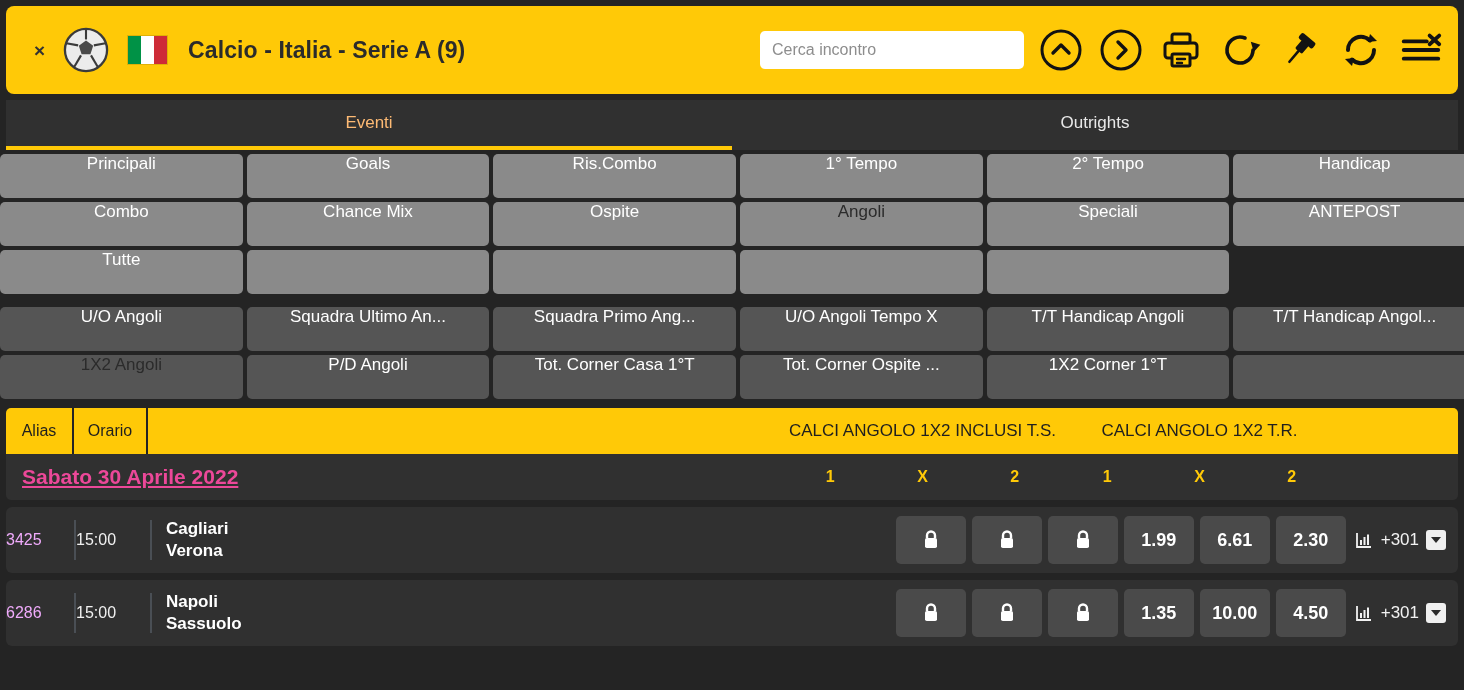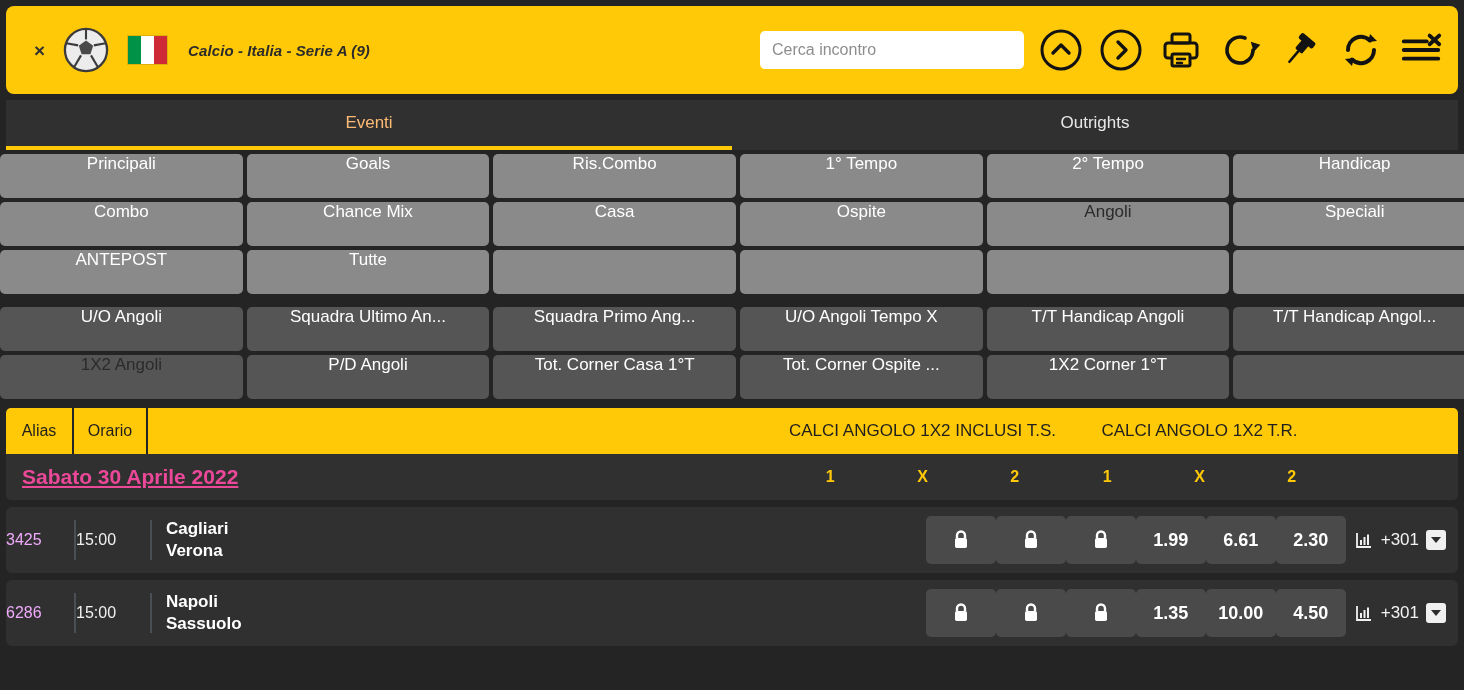--- a/index.html
+++ b/index.html
@@ -41,26 +41,25 @@
     display: flex;
     flex: 0 0 auto;
     border: 1px solid rgba(0,0,0,.12);
   }
   .flag i { display: block; width: 33.34%; height: 100%; }
   .flag .fg { background: #009246; }
   .flag .fw { background: #ffffff; }
   .flag .fr { background: #CE2B37; }
   .title {
     margin-left: 20px;
-    font-size: 15px;
+    font-size: 23px;
     font-weight: 700;
     color: #2b2b2b;
     white-space: nowrap;
     letter-spacing: .1px;
-    font-style: italic;
   }
   .hdr-right {
     margin-left: auto;
     display: flex;
     align-items: center;
     gap: 14px;
   }
   .search-box {
     width: 264px;
     height: 38px;
@@ -225,21 +224,21 @@
     font-size: 17px;
     font-weight: 700;
     color: #ffffff;
     line-height: 1.28;
     white-space: nowrap;
   }
   .c-spacer { flex: 1 1 auto; }
   .odds {
     display: flex;
     align-items: center;
-    gap: 0;
+    gap: 6px;
   }
   .ocell {
     width: 70px;
     height: 48px;
     background: #4a4a4a;
     border-radius: 5px;
     display: flex;
     align-items: center;
     justify-content: center;
     font-size: 18px;
@@ -391,23 +390,20 @@
     </div>
   <div class="fbtn">
       <span>Handicap</span>
     </div>
 
   <div class="fbtn">
       <span>Combo</span>
     </div>
   <div class="fbtn">
       <span>Chance Mix</span>
-    </div>
-  <div class="fbtn">
-      <span>Casa</span>
     </div>
   <div class="fbtn">
       <span>Ospite</span>
     </div>
   <div class="fbtn active">
       <span>Angoli</span>
     </div>
   <div class="fbtn">
       <span>Speciali</span>
     </div>

